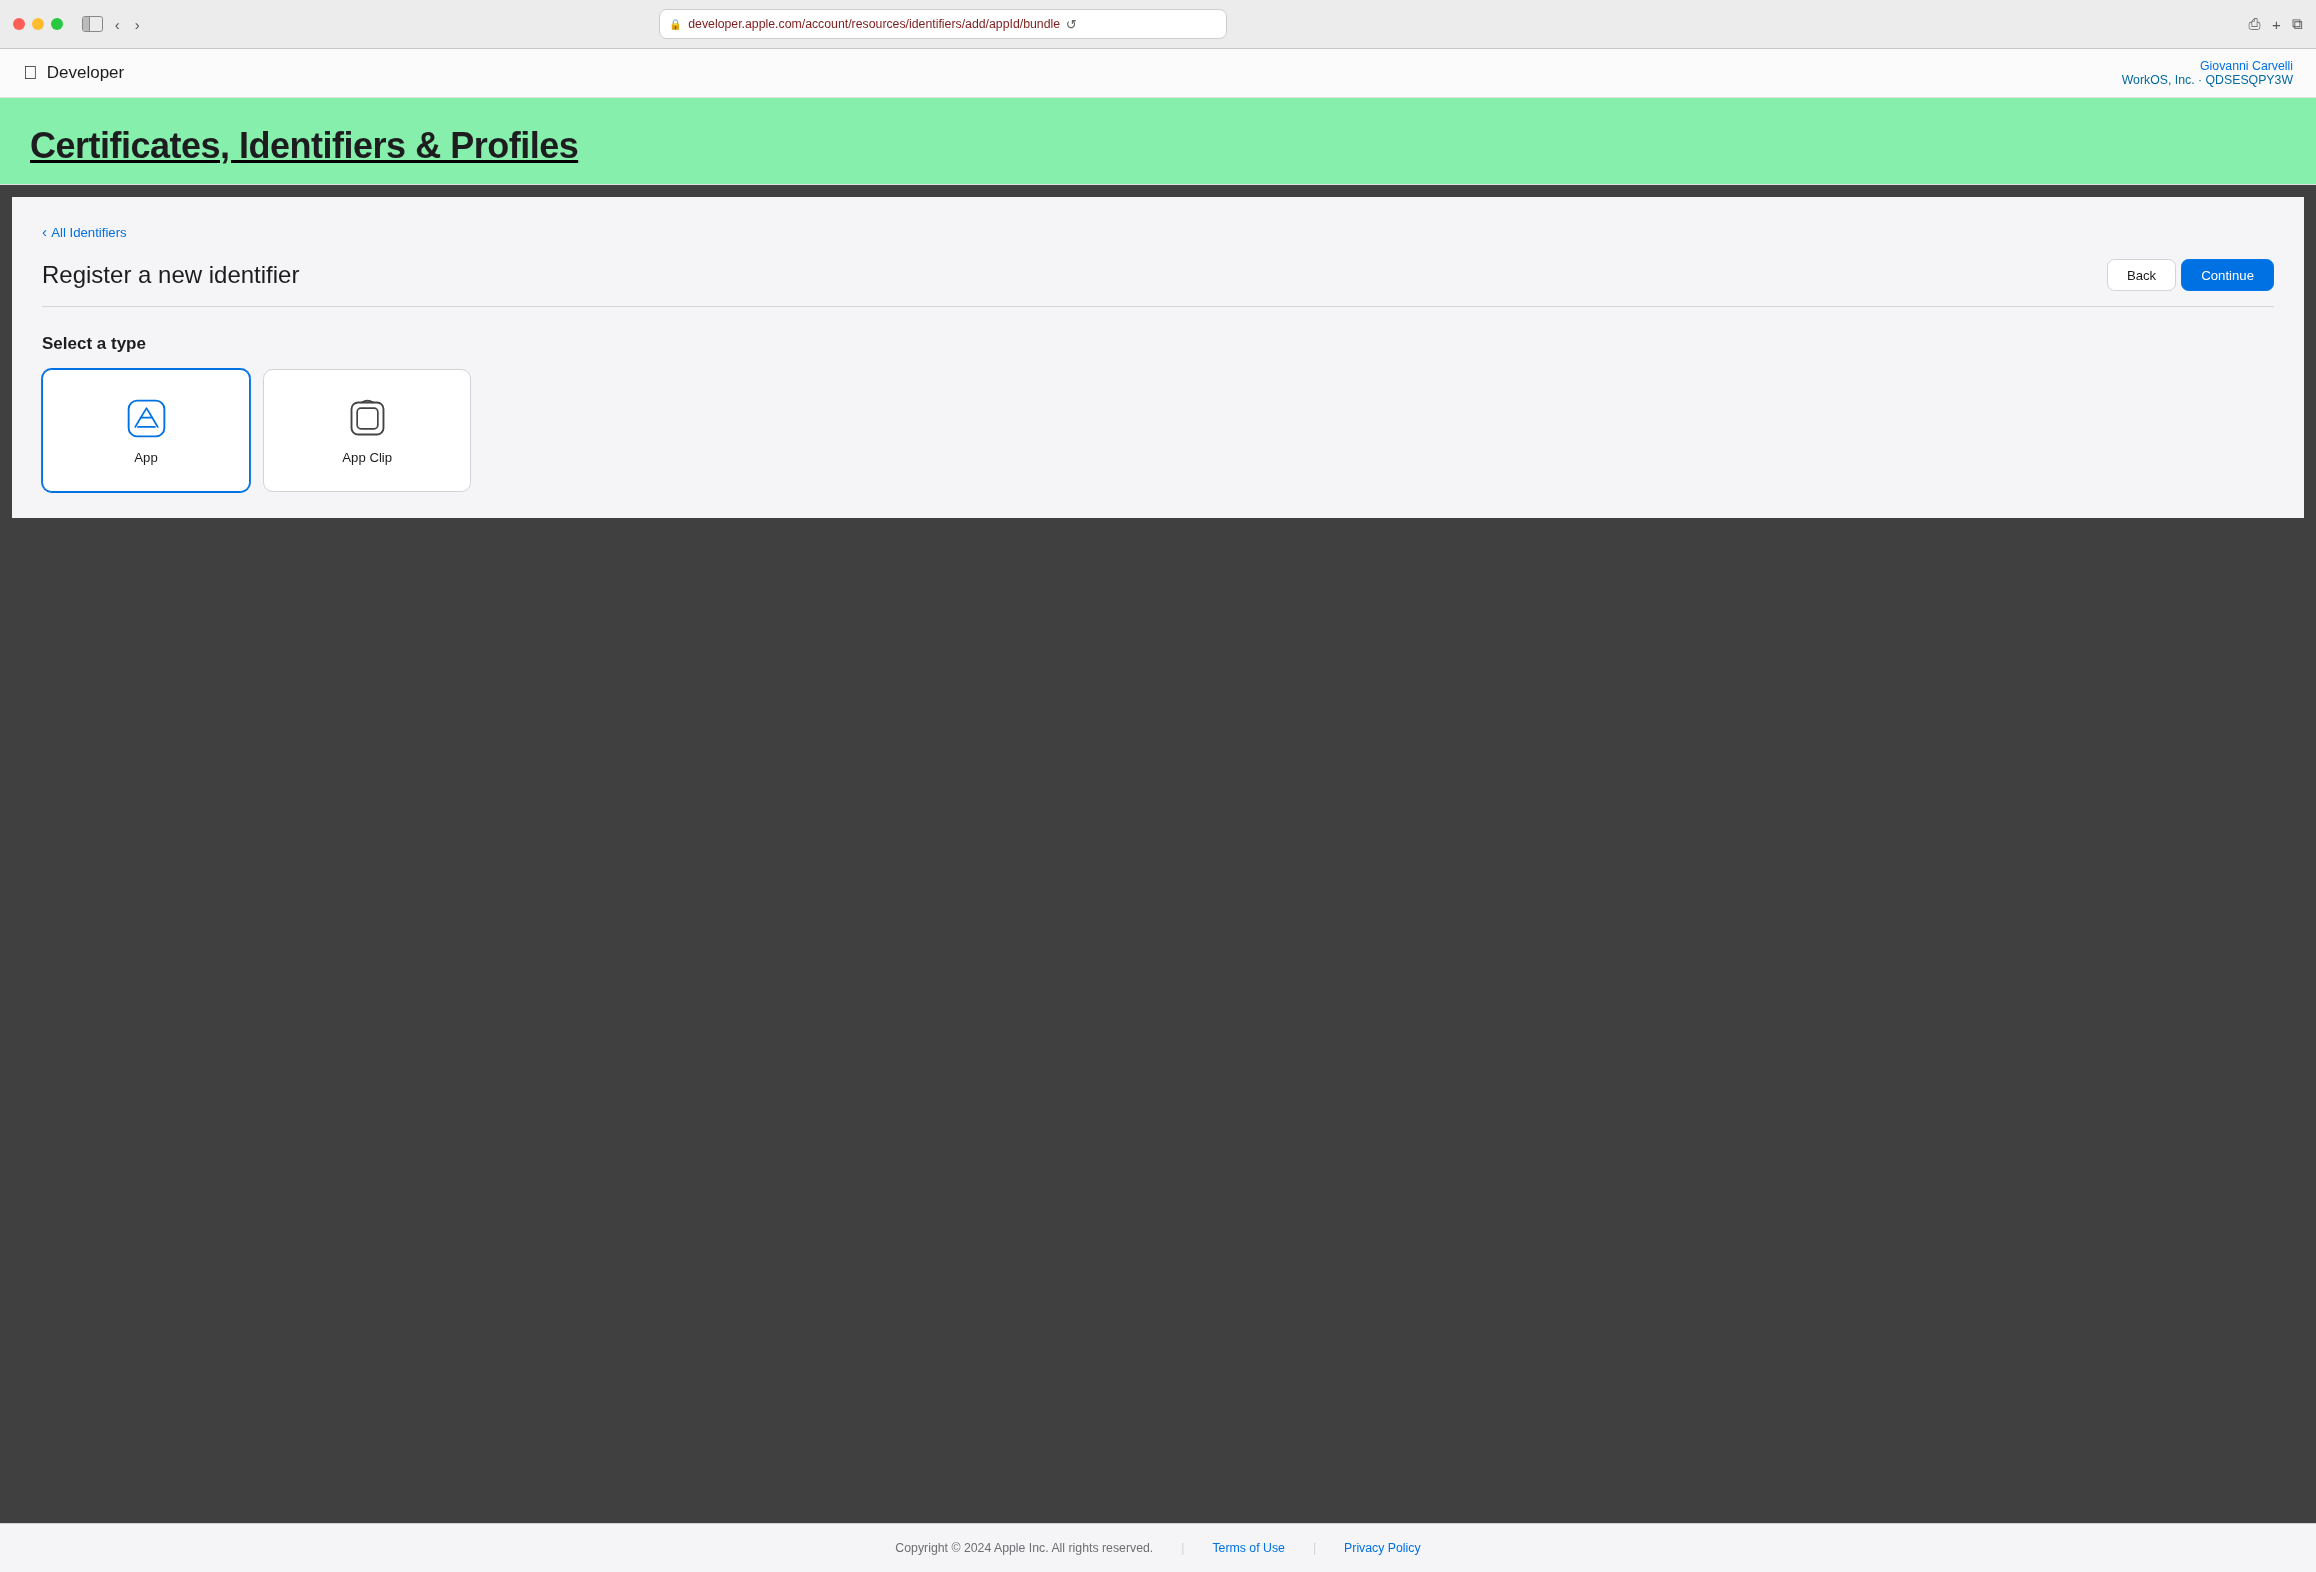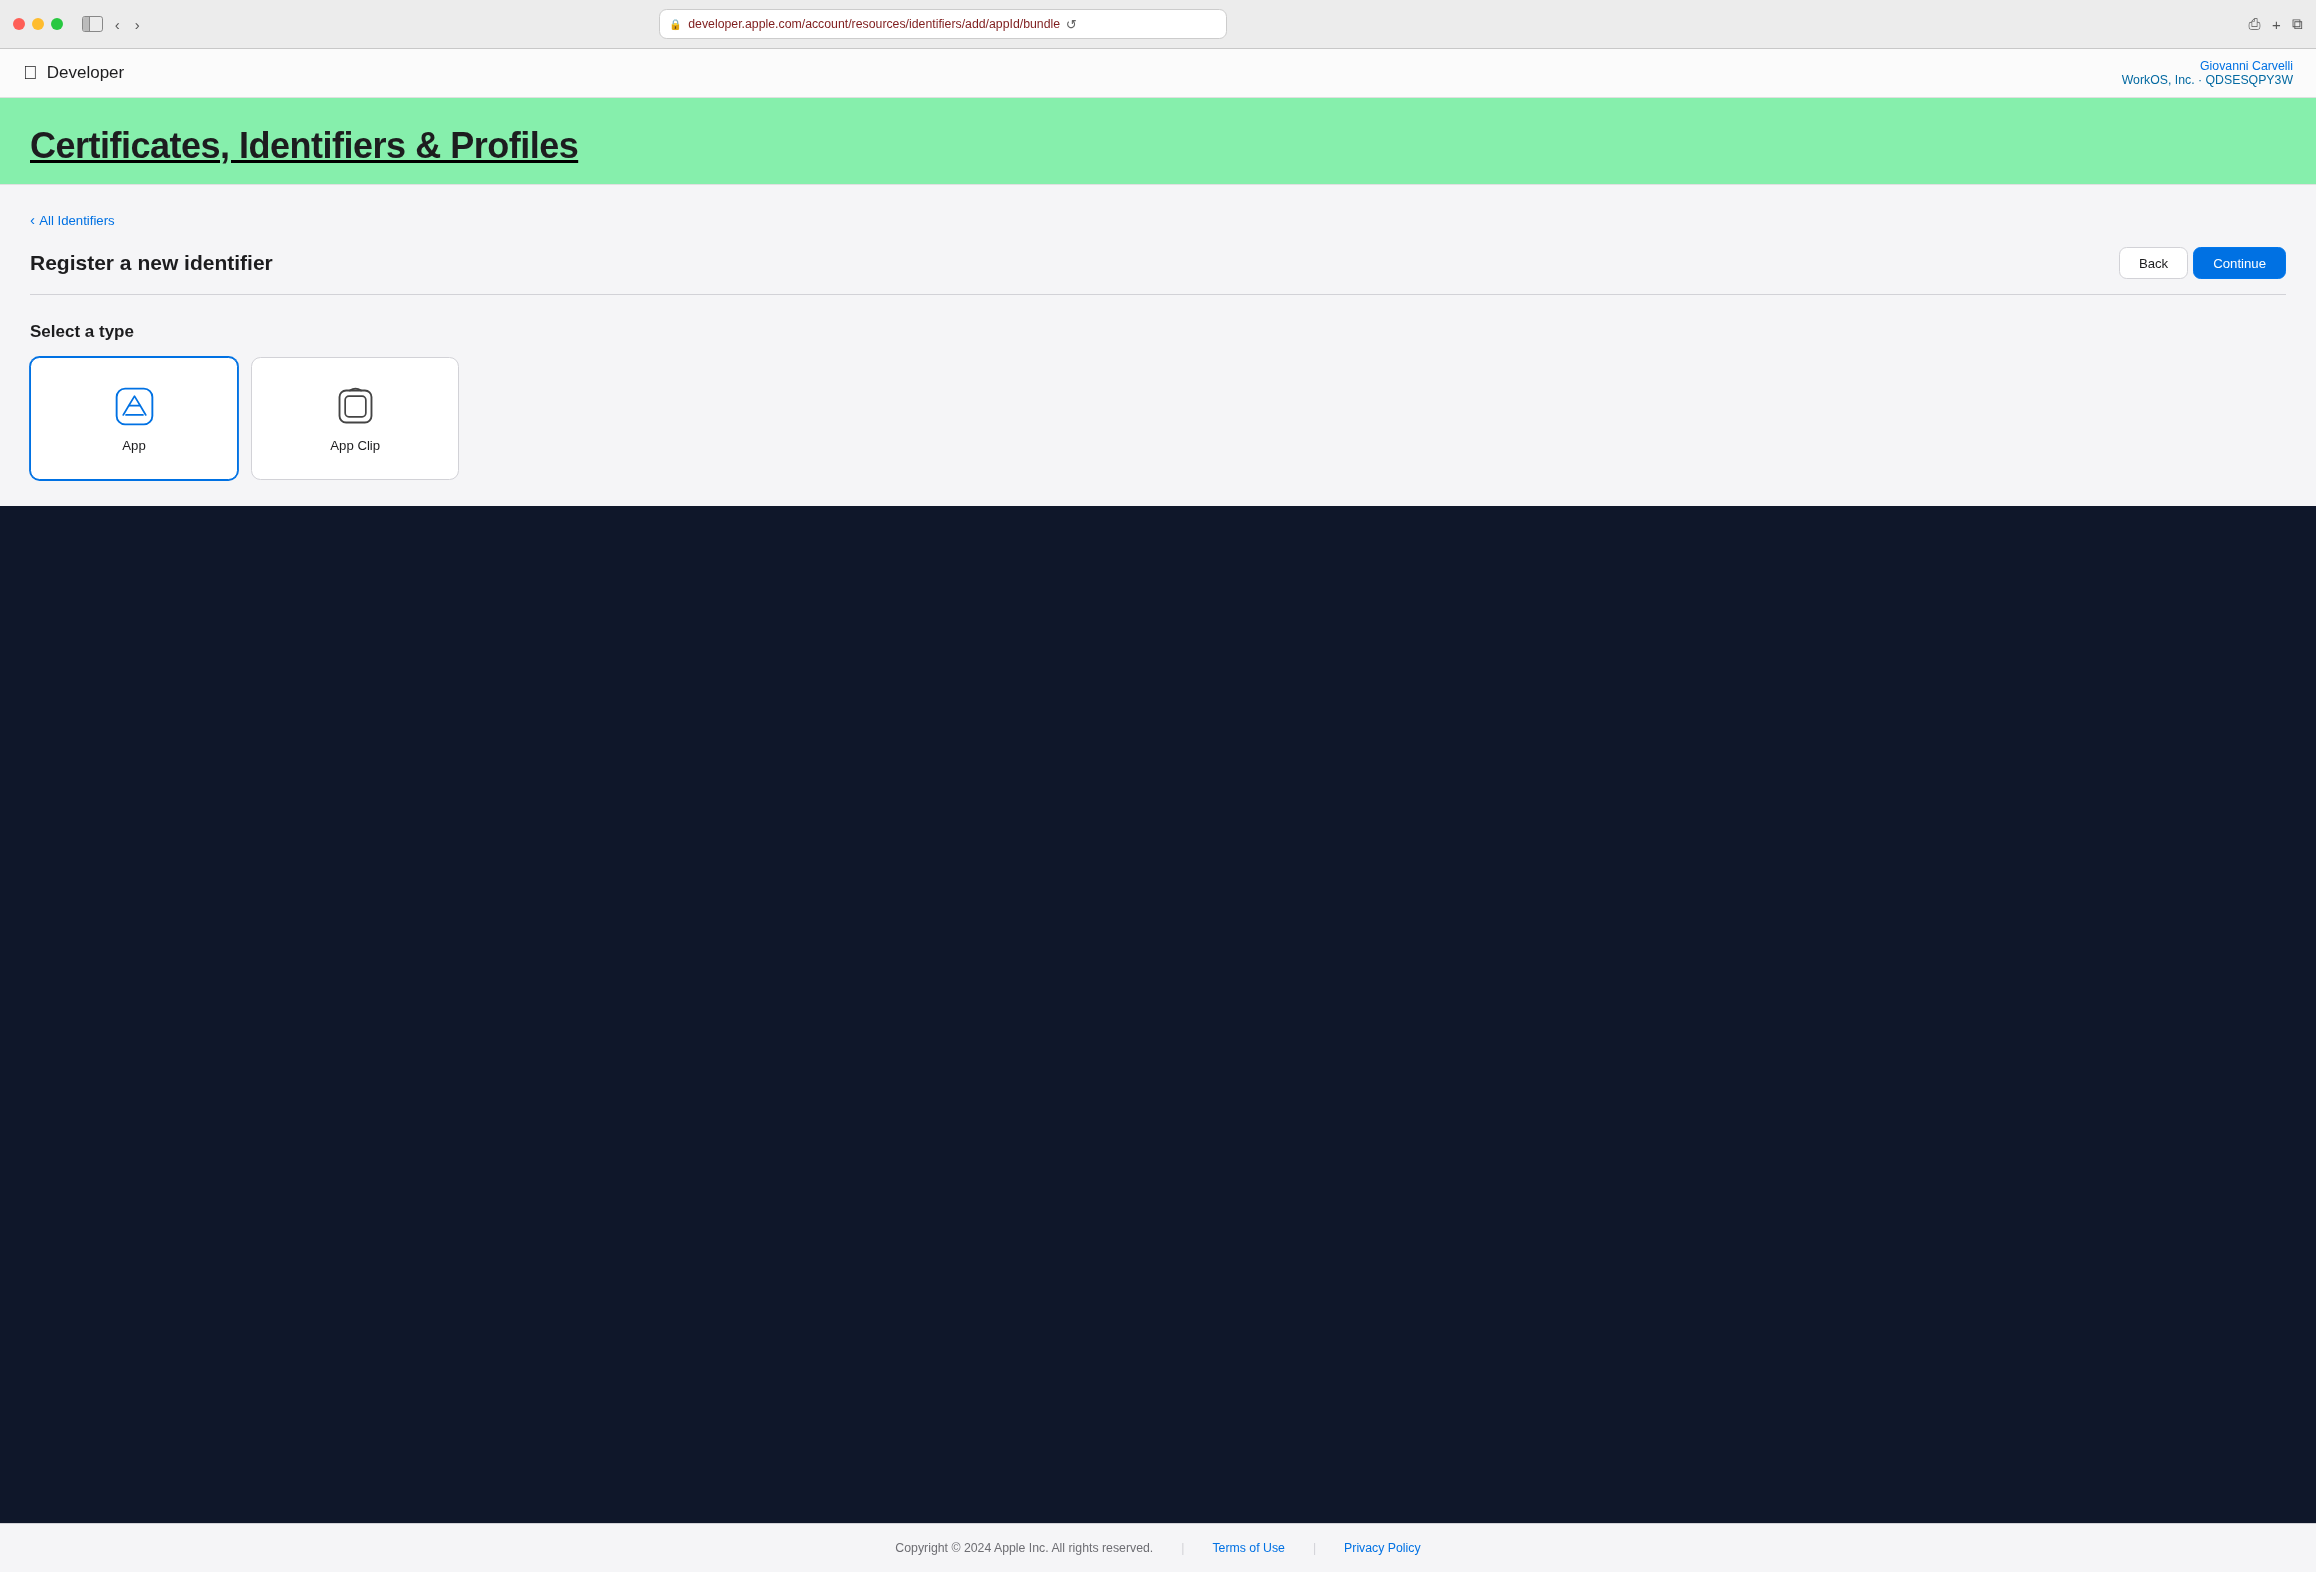--- a/index.html
+++ b/index.html
@@ -159,23 +159,23 @@
       color: #0071e3;
       cursor: pointer;
     }
 
     .account-org {
       color: #0369a1;
     }
 
     
     .main-content {
-      background: #0f172a;
+      background: #404040;
       flex: 1;
-      padding: 0;
+      padding: 12px;
     }
 
     .page-header {
       background: #86efac;
       padding: 26.5px 30px 17px;
       border-bottom: 0.9px solid #e0e0e0;
       text-decoration: underline;
     }
 
     .page-title {
@@ -208,22 +208,22 @@
     .section-header {
       display: flex;
       align-items: center;
       justify-content: space-between;
       padding-bottom: 15px;
       border-bottom: 0.9px solid #d2d2d7;
       margin-bottom: 26.5px;
     }
 
     .section-title {
-      font-size: 21px;
-      font-weight: 700;
+      font-size: 24px;
+      font-weight: 400;
       color: #1d1d1f;
     }
 
     .button-group {
       display: flex;
       gap: 5px;
     }
 
     .btn-back {
       background: white;

